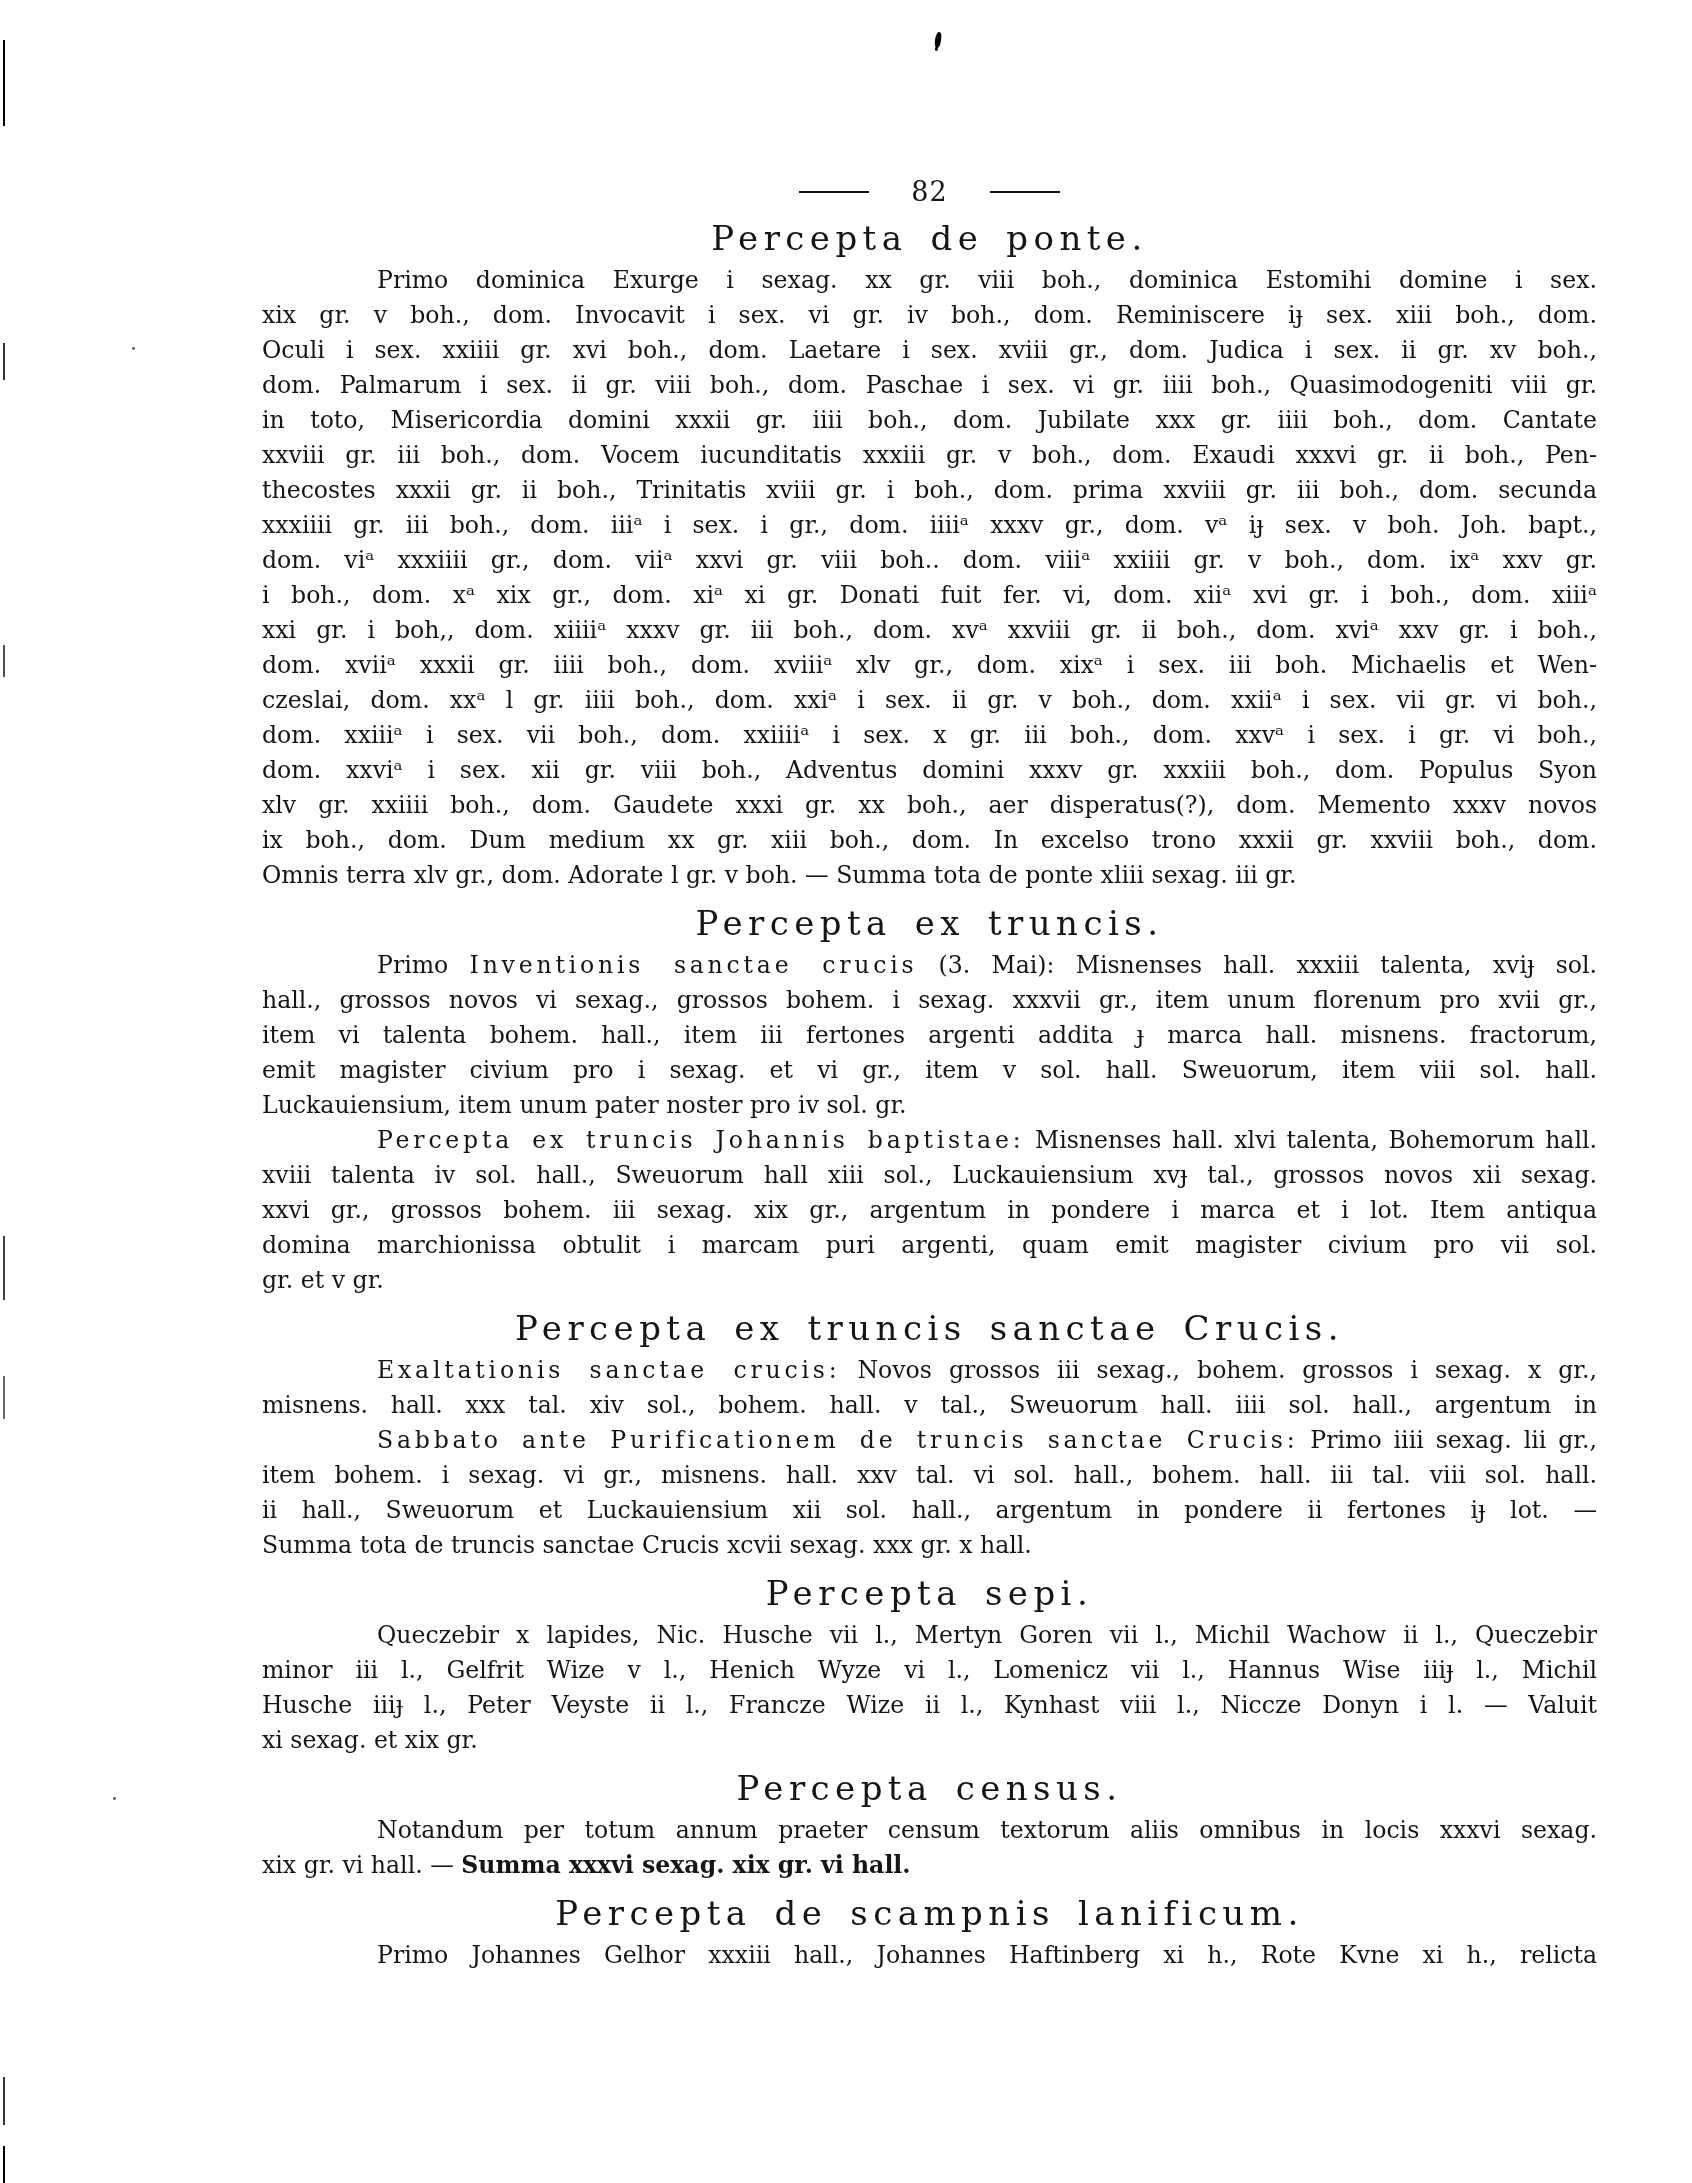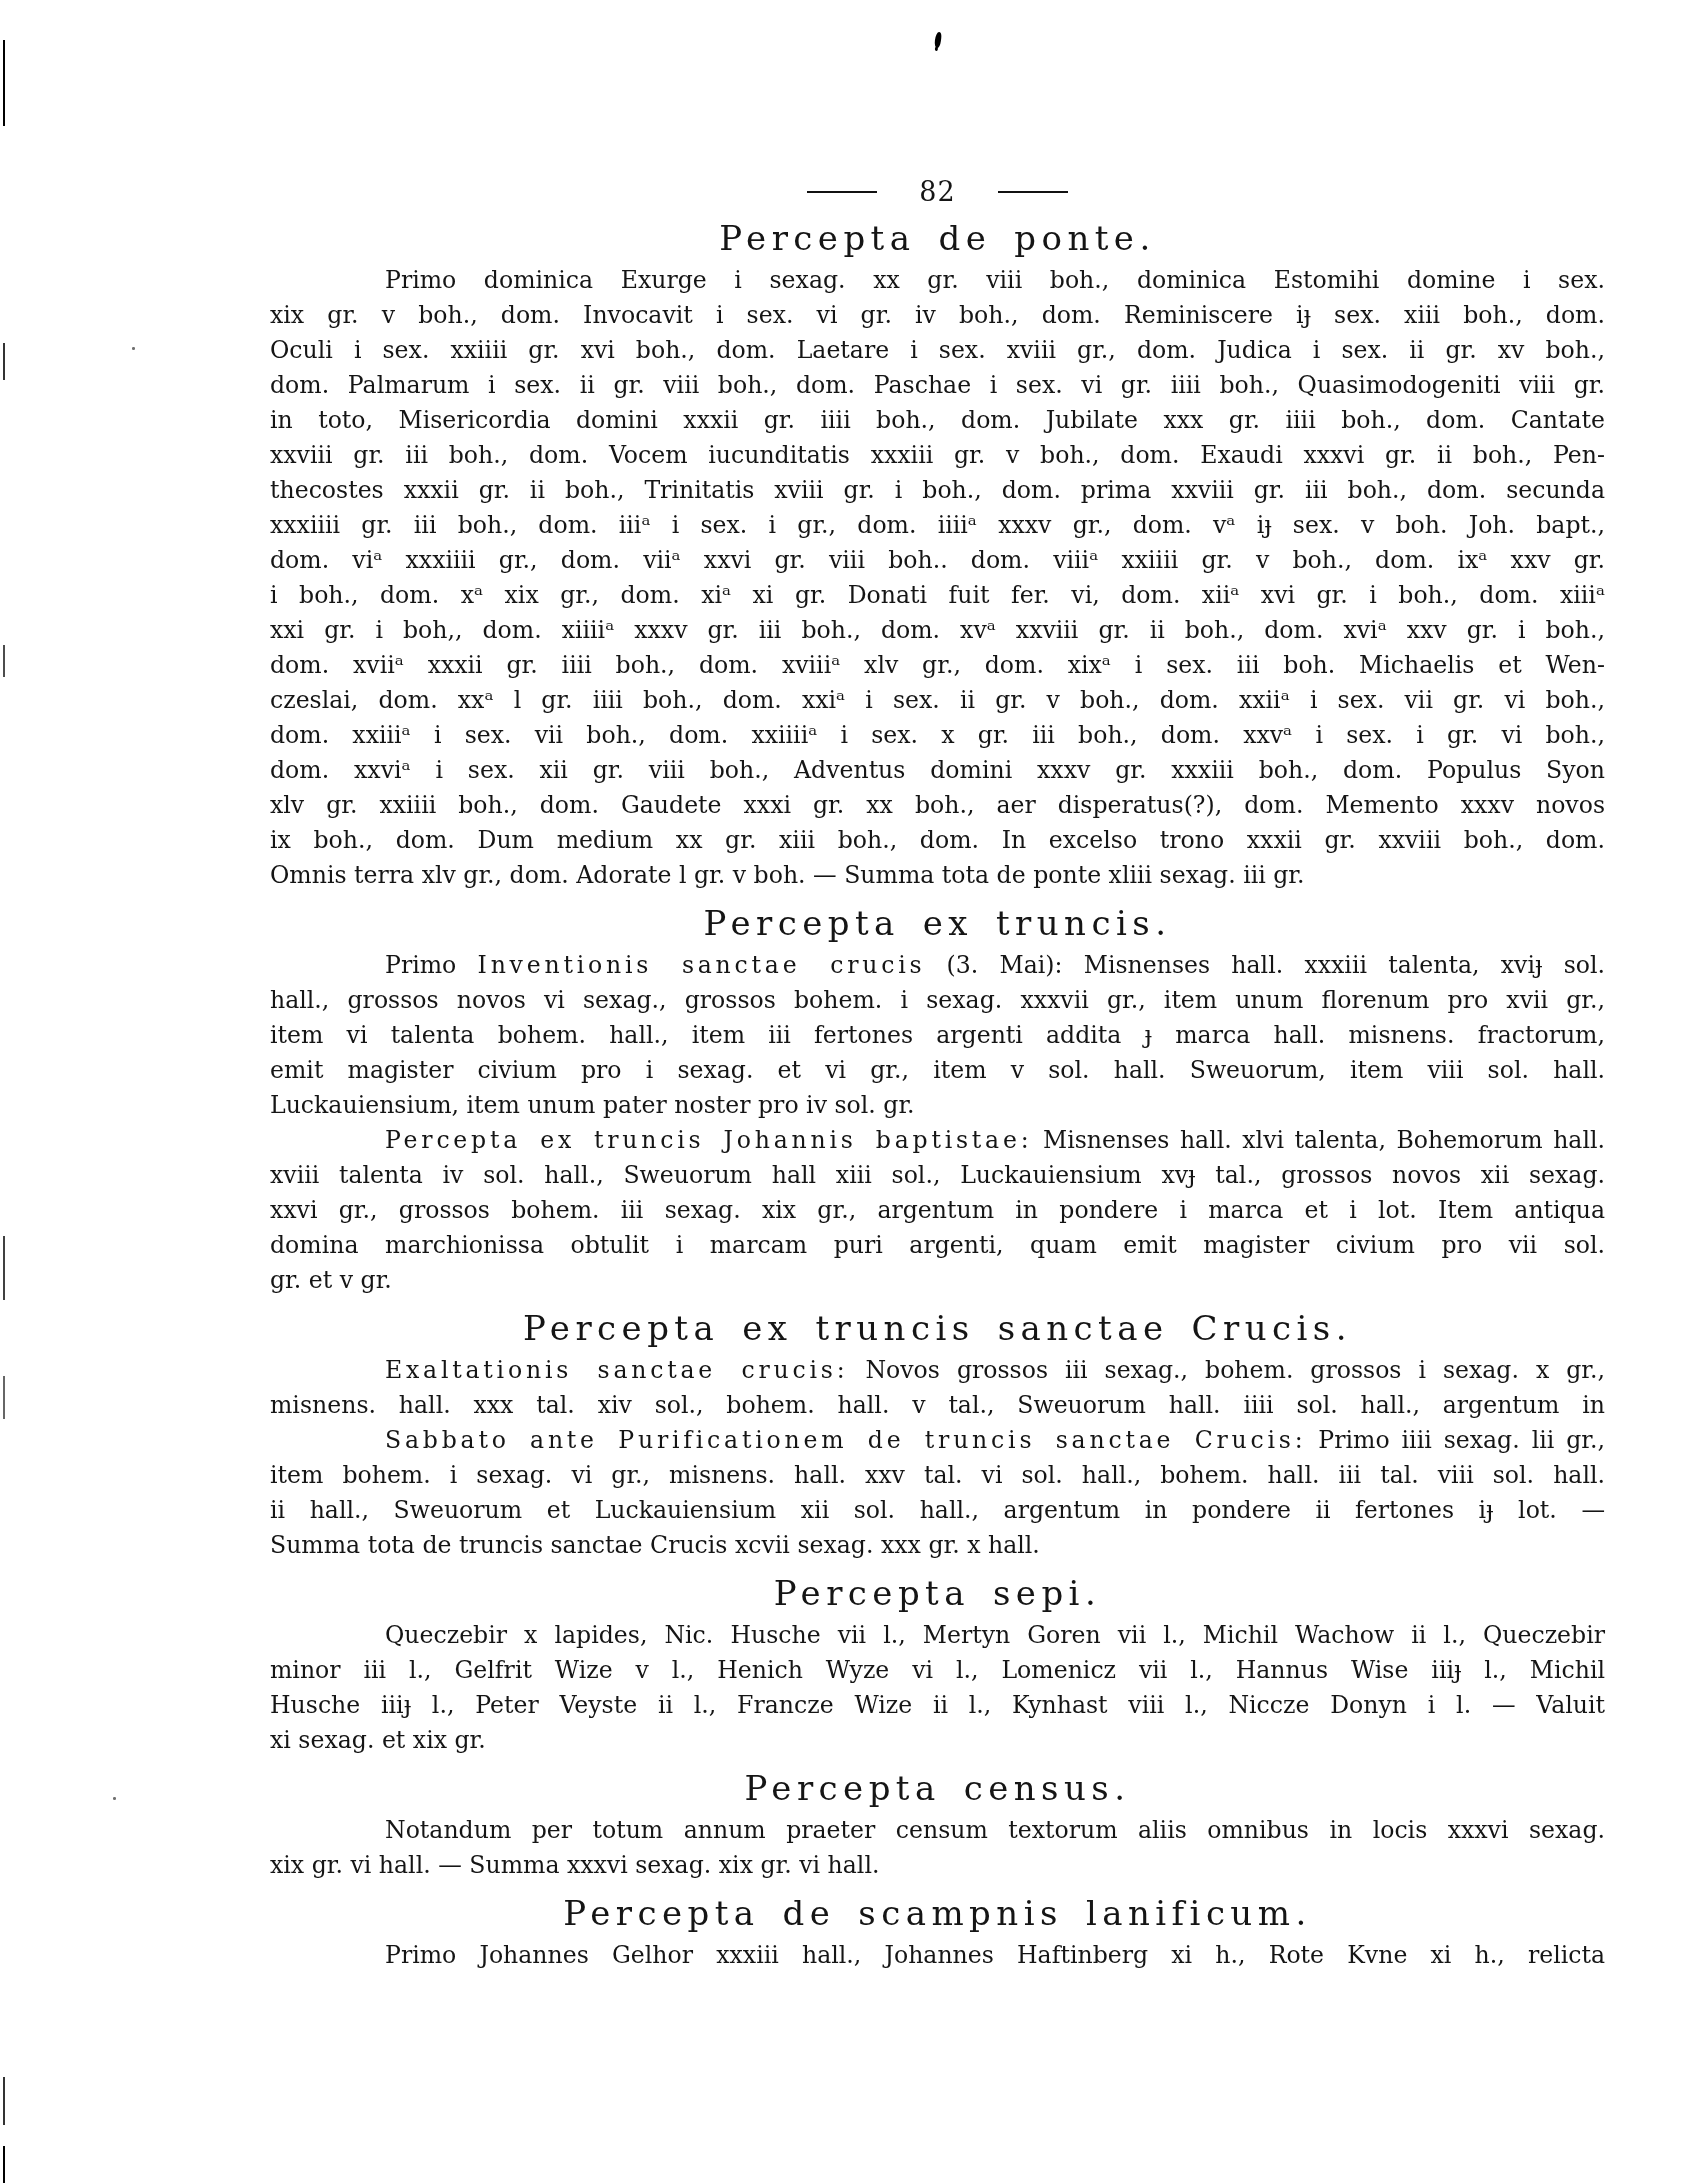--- a/index.html
+++ b/index.html
@@ -16,42 +16,42 @@
   .edge-mark{position:absolute;left:2.7px;width:2.1px;background:#000;}
   .speck{position:absolute;width:2.7px;height:2.7px;background:#222;border-radius:50%;opacity:.65;}
   .ink-blot{
     position:absolute;left:935px;top:32px;width:5.9px;height:16px;
     background:#000;border-radius:60% 40% 50% 50%;transform:rotate(7deg);
   }
   .ink-blot:after{
     content:"";position:absolute;left:1.1px;top:15px;width:2.7px;height:4.3px;background:#000;border-radius:50%;
   }
   .content{
-    position:absolute;left:270px;top:176px;width:1335px;
+    position:absolute;left:262px;top:176px;width:1335px;
   }
   .pagenum-row{
     display:flex;justify-content:center;align-items:center;gap:42px;
     margin:0 0 9.6px 0;
   }
   .pagenum-row .rule{display:inline-block;width:70px;height:2.7px;background:#111;}
   .pagenum-row .num{font-size:27px;line-height:32px;letter-spacing:1.1px;}
   .section-heading{
     font-size:34px;font-weight:normal;text-align:center;
     letter-spacing:0.16em;word-spacing:0.20em;
     margin:14px 0 8px 0;line-height:33px;
   }
   .paragraph{margin:0;}
   .line{
     font-size:23.6px;line-height:35px;
     text-align:justify;text-align-last:justify;
   }
   .line.first{text-indent:115px;}
   .line.lastleft{text-align-last:left;}
   .sp{letter-spacing:0.16em;word-spacing:0.20em;}
-  .b{font-weight:normal;}
+  .b{font-weight:bold;}
 </style>
 </head>
 <body>
 
 <div class="page">
 
   <span class="edge-mark" style="top:40px;height:86px;"></span>
   <span class="edge-mark" style="top:343px;height:37px;opacity:.8;"></span>
   <span class="edge-mark" style="top:645px;height:32px;opacity:.7;"></span>
   <span class="edge-mark" style="top:1236px;height:64px;opacity:.75;"></span>

